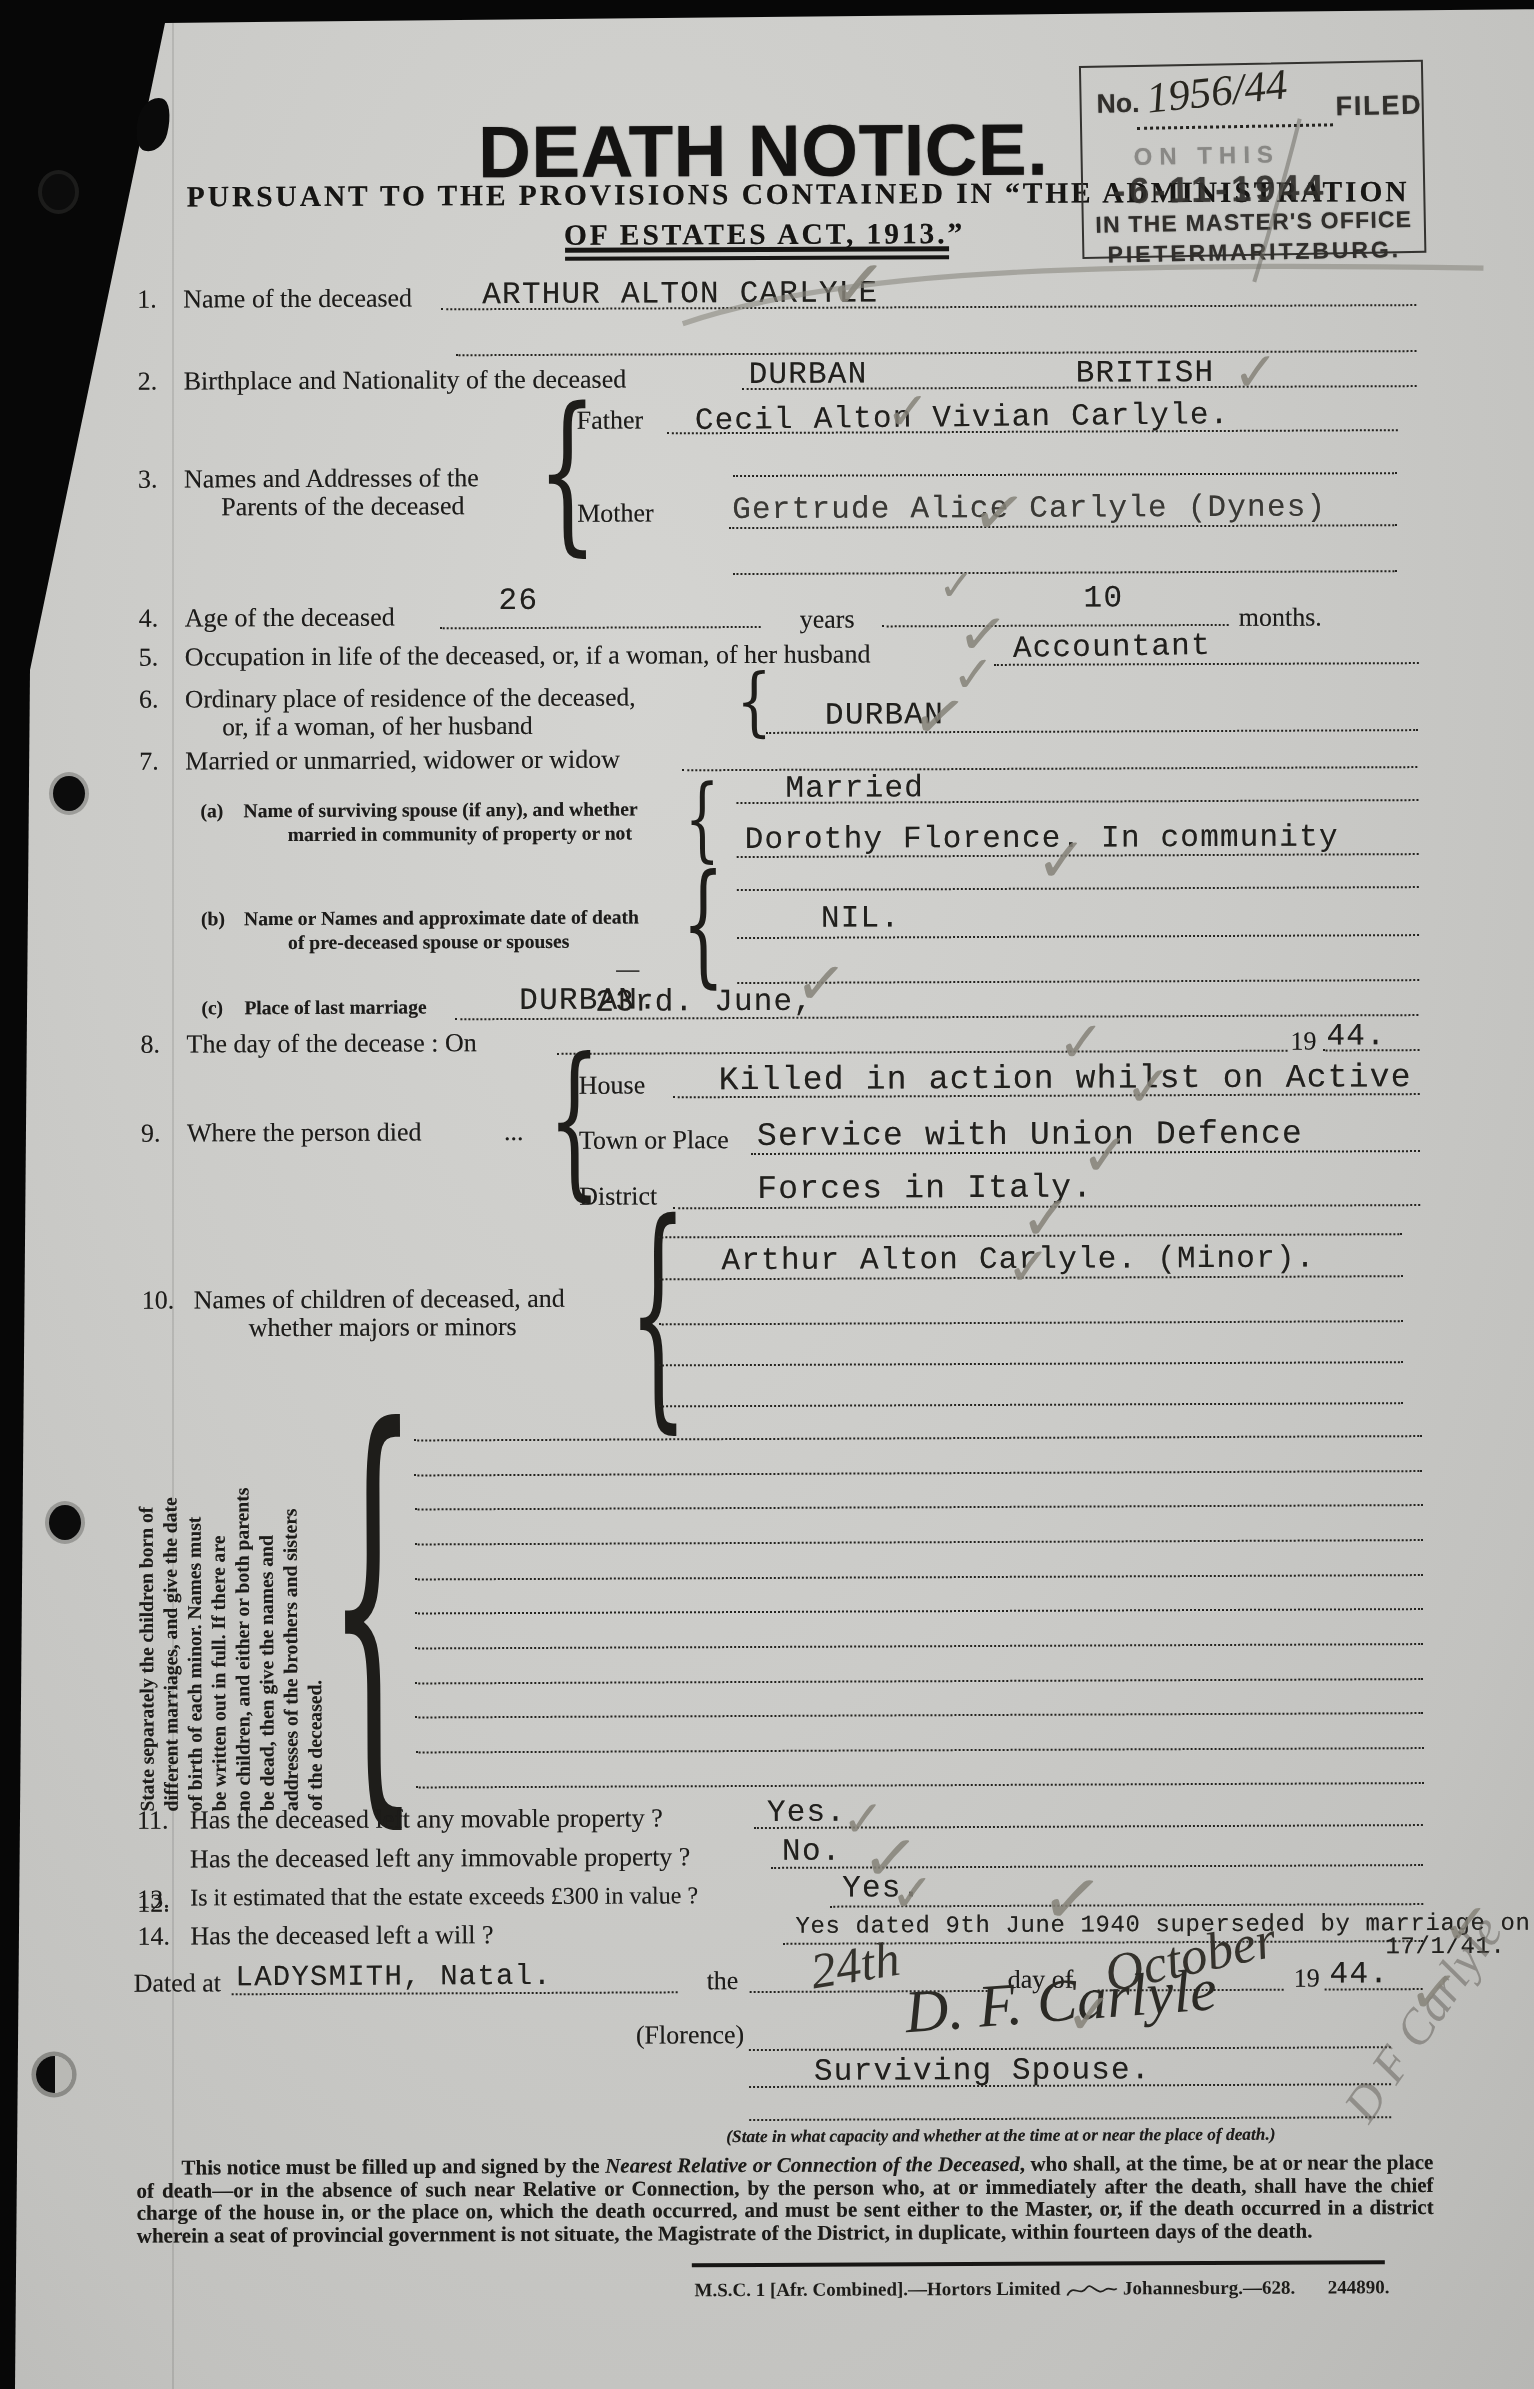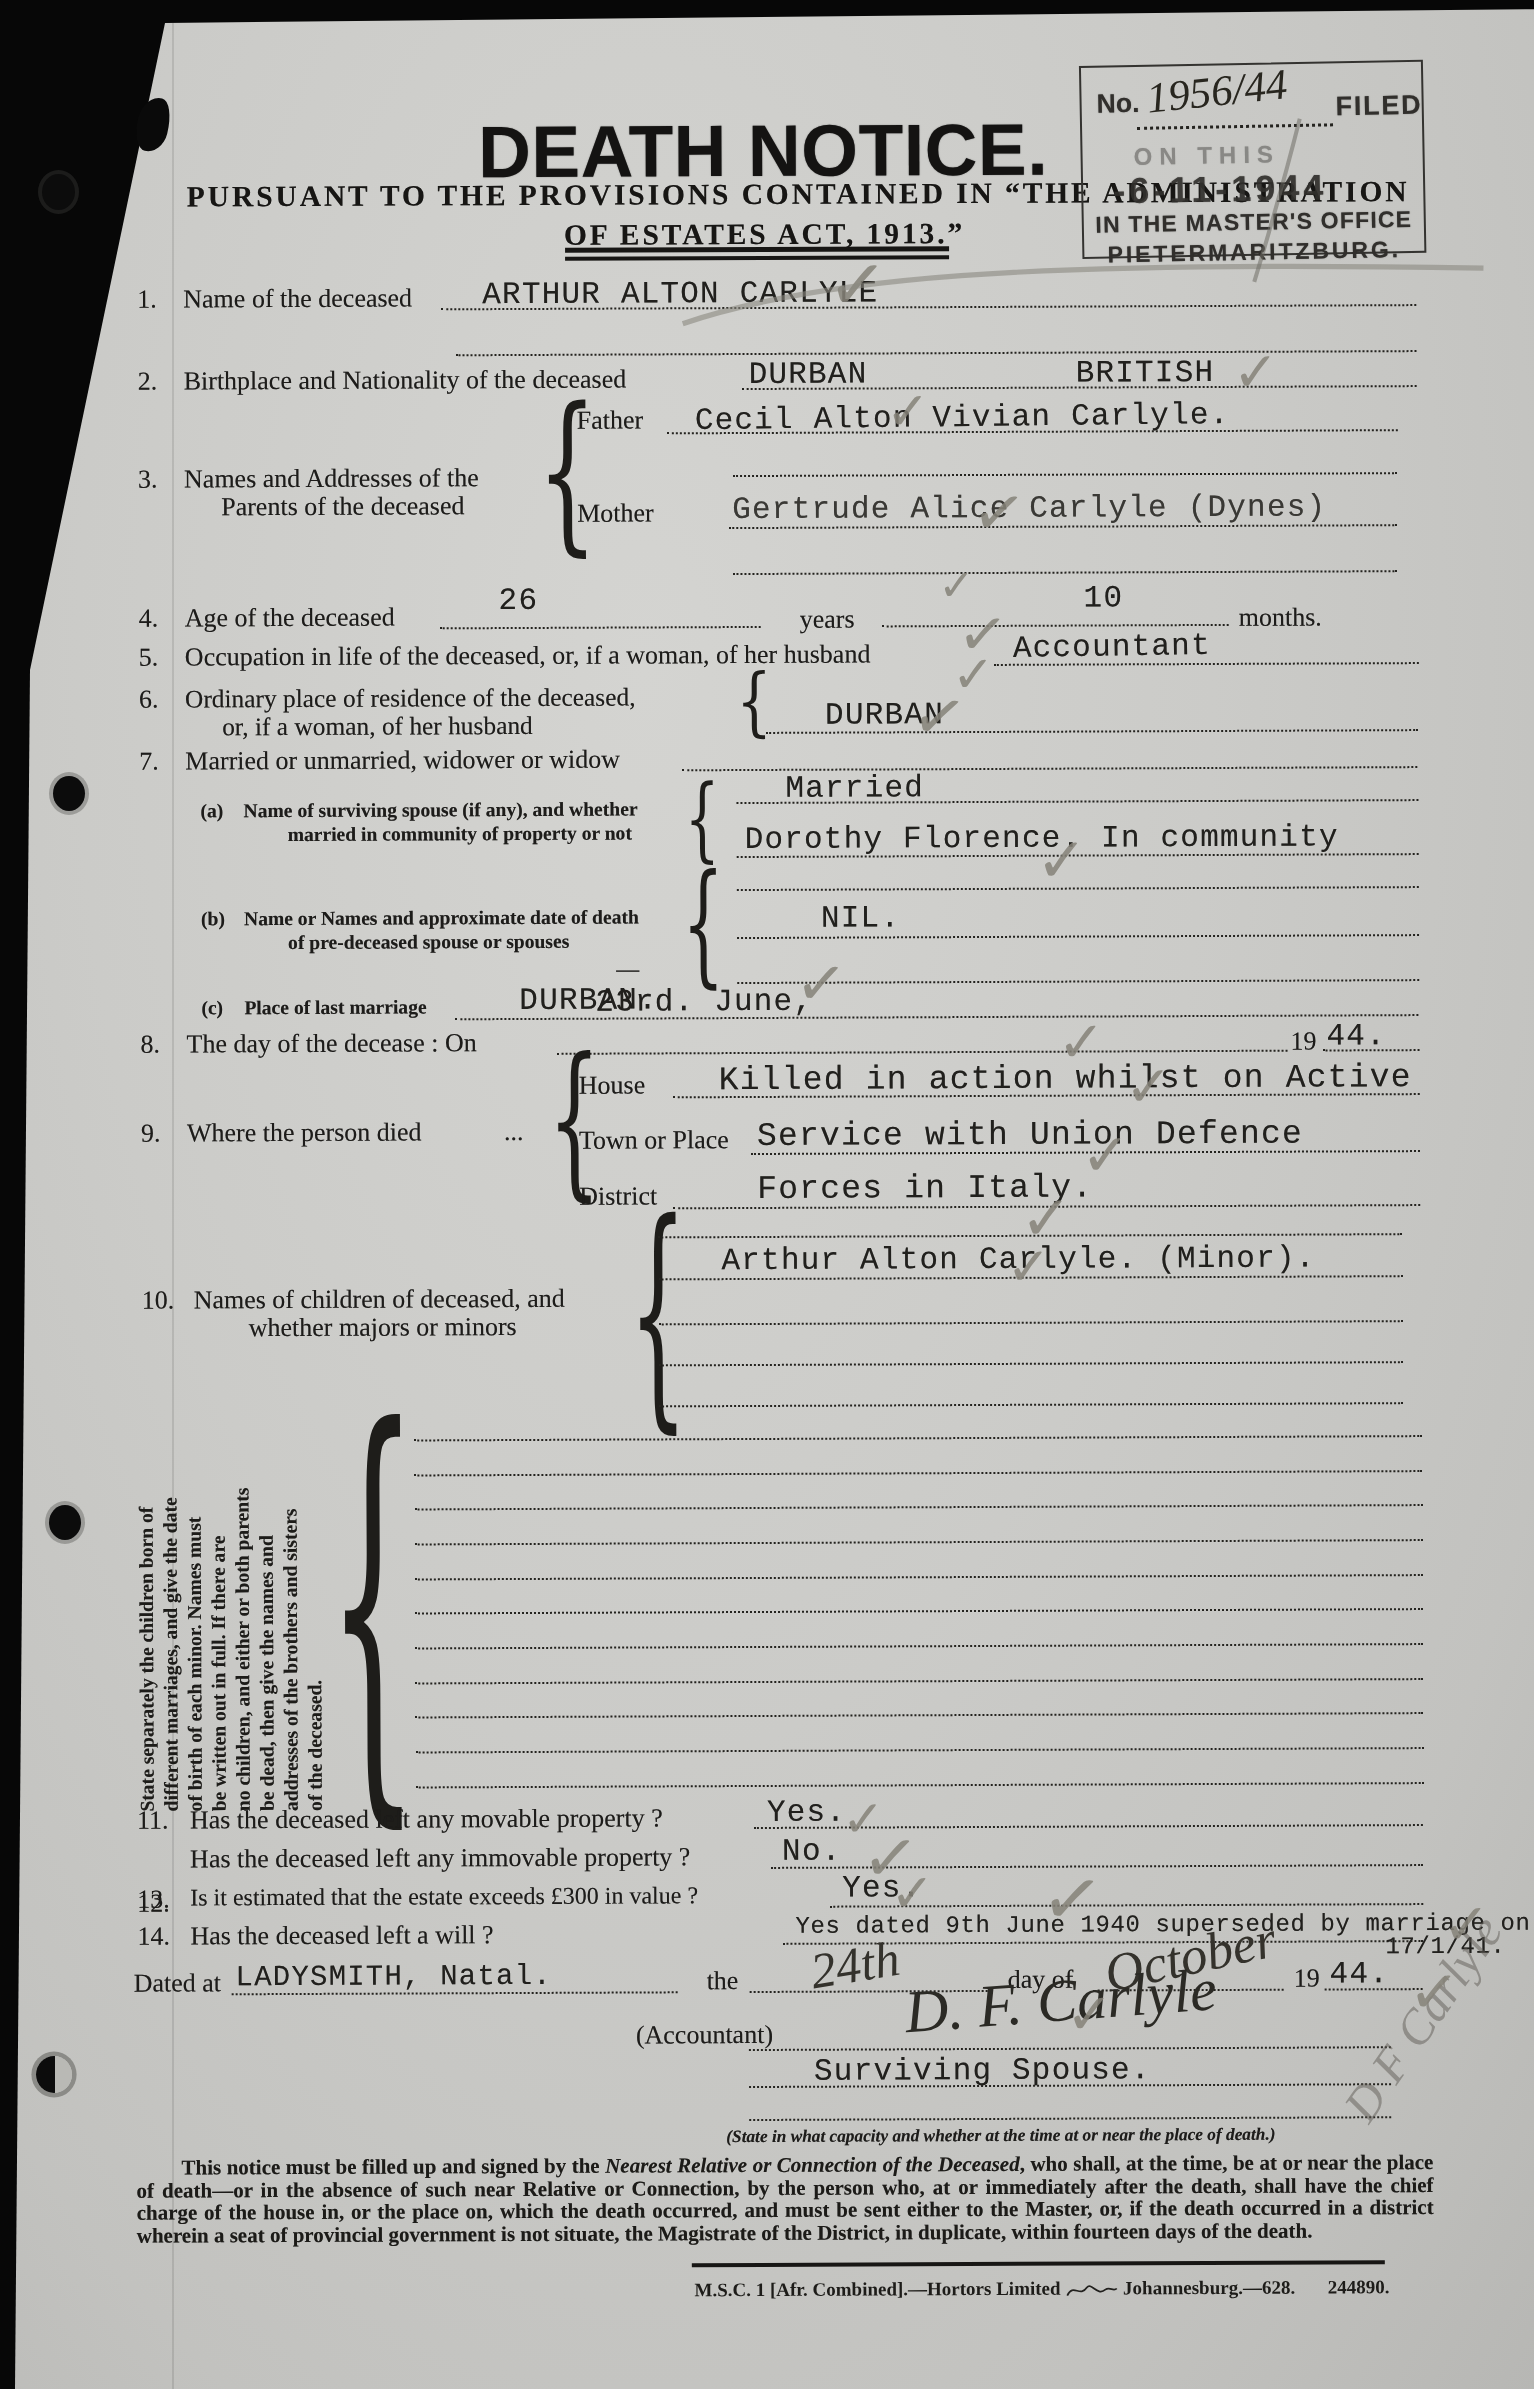--- a/index.html
+++ b/index.html
@@ -231,21 +231,21 @@
     <div class="lbl" style="left:703px;top:1966px;">the</div>
     <div class="dot" style="left:746px;top:1991px;width:238px;"></div>
     <div class="hand" style="left:807px;top:1936px;font-size:50px;transform:rotate(-9deg);color:#34322c;">24th</div>
     <div class="lbl" style="left:1004px;top:1966px;">day of</div>
     <div class="dot" style="left:1089px;top:1991px;width:191px;"></div>
     <div class="hand" style="left:1100px;top:1928px;font-size:53px;transform:rotate(-12deg);color:#34322c;">October</div>
     <div class="lbl" style="left:1290px;top:1966px;">19</div>
     <div class="dot" style="left:1321px;top:1991px;width:98px;"></div>
     <div class="typed" style="left:1326px;top:1959px;">44.</div>
 
-    <div class="lbl" style="left:632px;top:2020px;">(Accountant)</div>
+    <div class="lbl" style="left:632px;top:2020px;">(Florence)</div>
     <div class="dot" style="left:745px;top:2049px;width:642px;"></div>
     <div class="hand" style="left:901px;top:1968px;font-size:60px;transform:rotate(-4deg);color:#2b2a25;">D. F. Carlyle</div>
     <div class="typed" style="left:810px;top:2054px;">Surviving Spouse.</div>
     <div class="dot" style="left:745px;top:2086px;width:642px;"></div>
     <div class="dot" style="left:745px;top:2119px;width:642px;"></div>
     <div class="lbl" style="left:722px;top:2127px;font-size:17.3px;font-style:italic;font-weight:bold;">(State in what capacity and whether at the time at or near the place of death.)</div>
 
     <div class="hand" style="left:1328px;top:2102px;font-size:49px;transform:rotate(-55deg);transform-origin:0 0;color:rgba(95,92,86,.5);">D F Carlyle</div>
 
     <div class="fine"><span class="ind"></span><span>This notice must be filled up and signed by the </span><span style="font-style:italic;">Nearest Relative or Connection of the Deceased</span><span>, who shall, at the time, be at or near the place of death—or in the absence of such near Relative or Connection, by the person who, at or immediately after the death, shall have the chief charge of the house in, or the place on, which the death occurred, and must be sent either to the Master, or, if the death occurred in a district wherein a seat of provincial government is not situate, the Magistrate of the District, in duplicate, within fourteen days of the death.</span></div>

